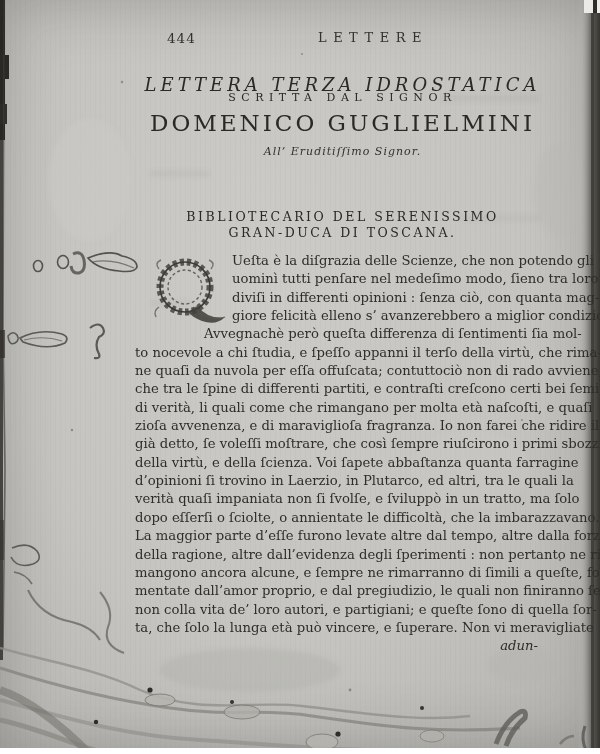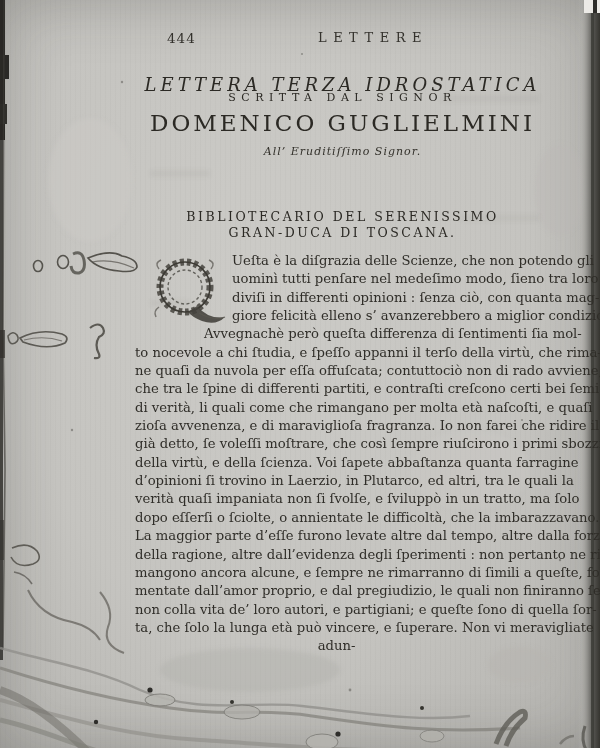--- a/index.html
+++ b/index.html
@@ -26,21 +26,21 @@
   .tl6{top:209px;font-size:12.5px;letter-spacing:2.5px;}
   .tl7{top:225px;font-size:12.5px;letter-spacing:2.5px;}
   .body-col{position:absolute;left:135px;top:252px;width:415px;font-size:13.2px;color:#2f2d28;}
   .bline{
     height:18.35px;line-height:18.35px;
     text-align:justify;text-align-last:justify;
     white-space:nowrap; 
   }
   .bline.ind1{margin-left:97px;}
   .bline.ind2{margin-left:69px;}
-  .catchword{height:18px;line-height:18px;text-align:center;padding-right:12px;}
+  .catchword{height:18px;line-height:18px;text-align:right;padding-right:12px;font-style:italic;}
   .dropcap{position:absolute;left:12px;top:3px;width:84px;height:74px;}
 </style>
 </head>
 <body>
 
 <div class="page">
 
   <svg class="artifacts" width="600" height="754" viewBox="0 0 600 754" xmlns="http://www.w3.org/2000/svg">
     <defs>
       <linearGradient id="gradR" x1="0" y1="0" x2="1" y2="0">

